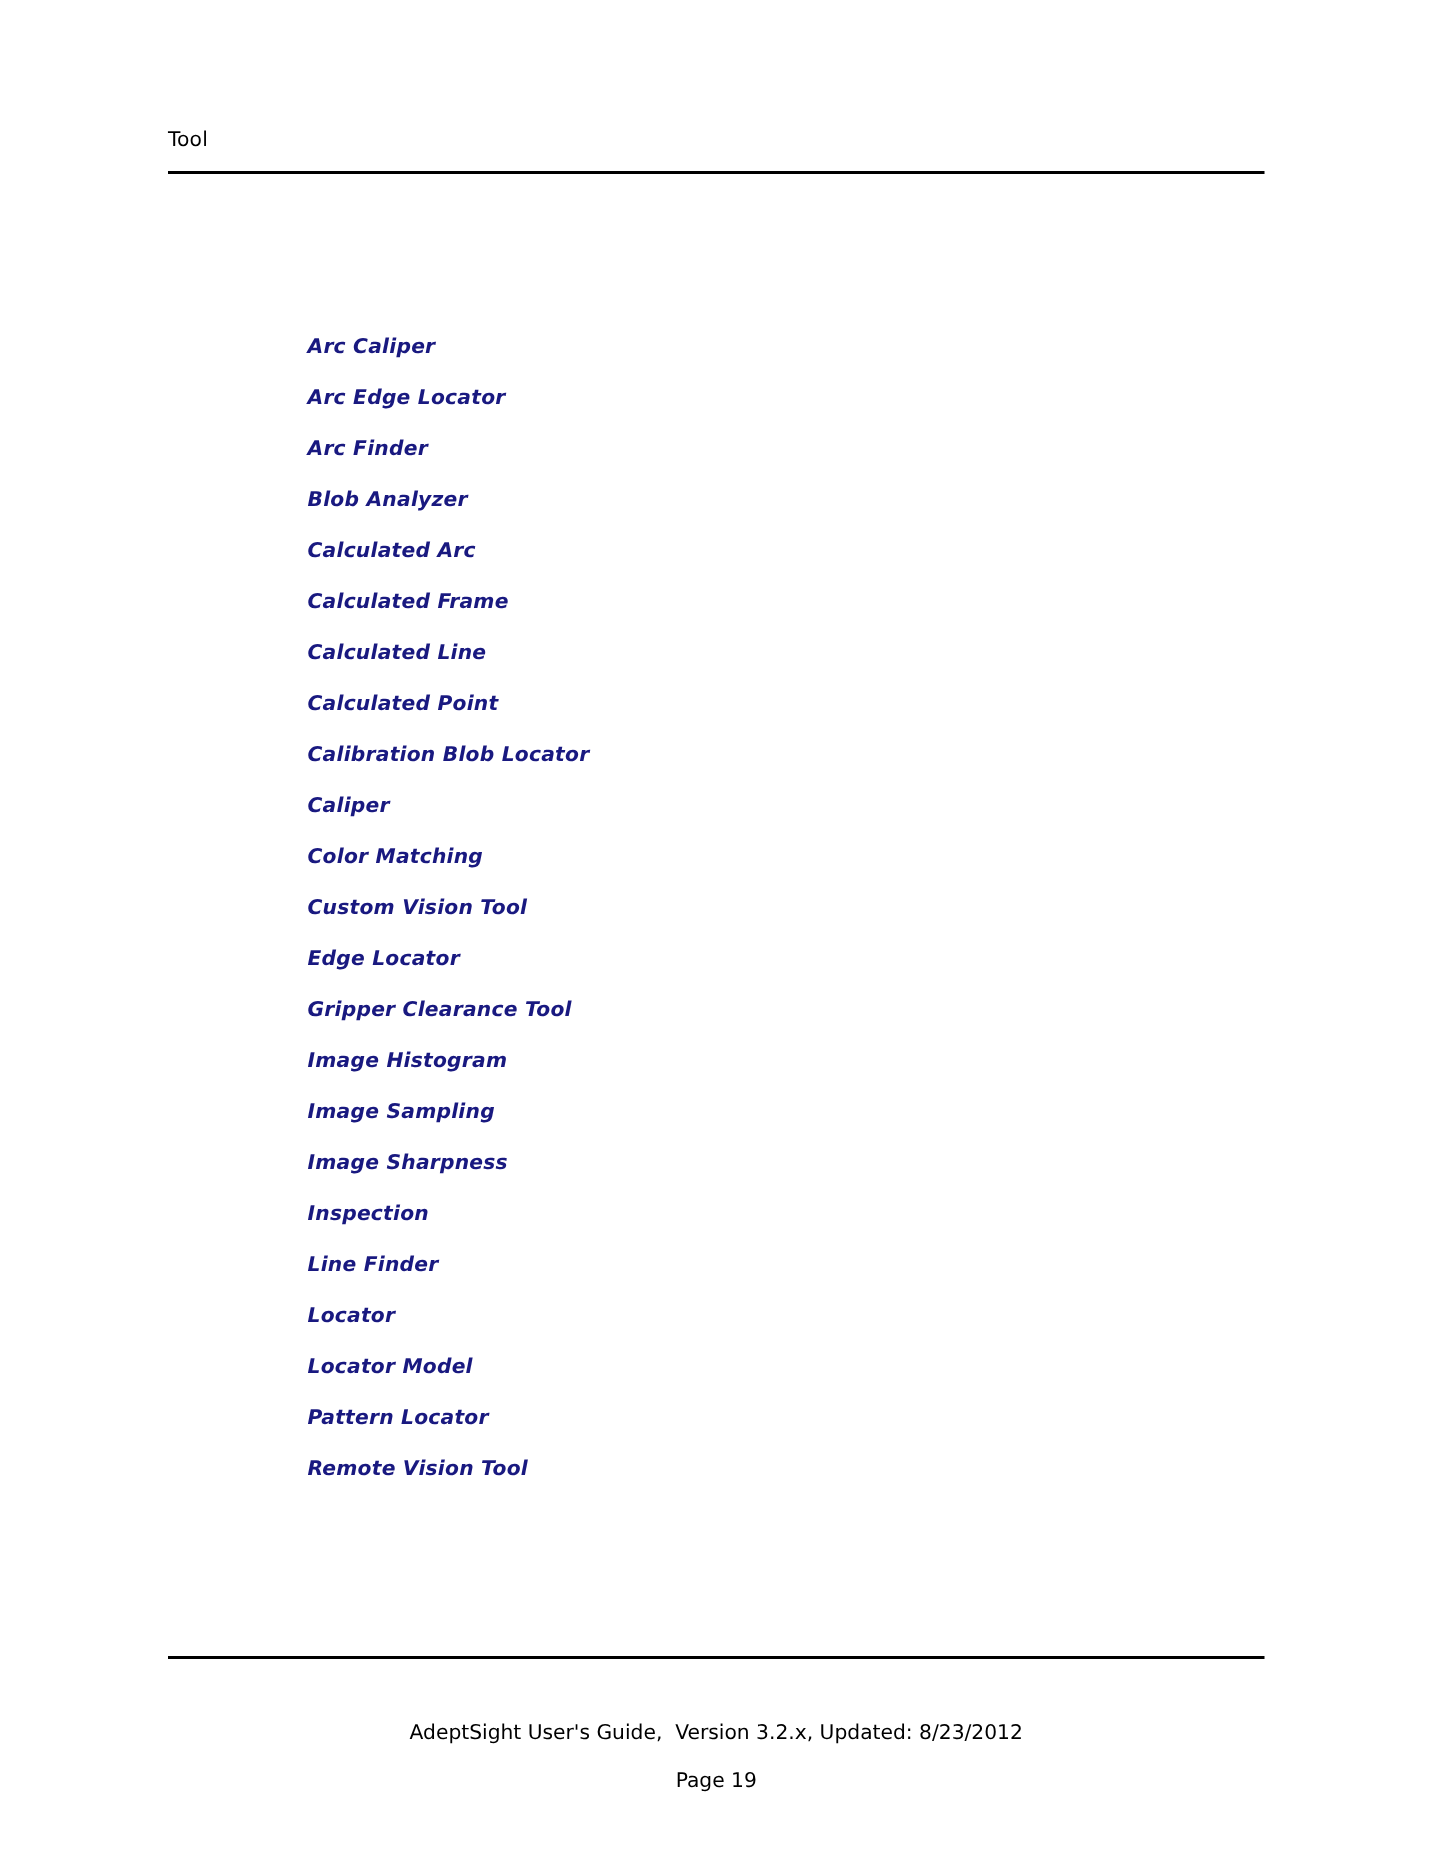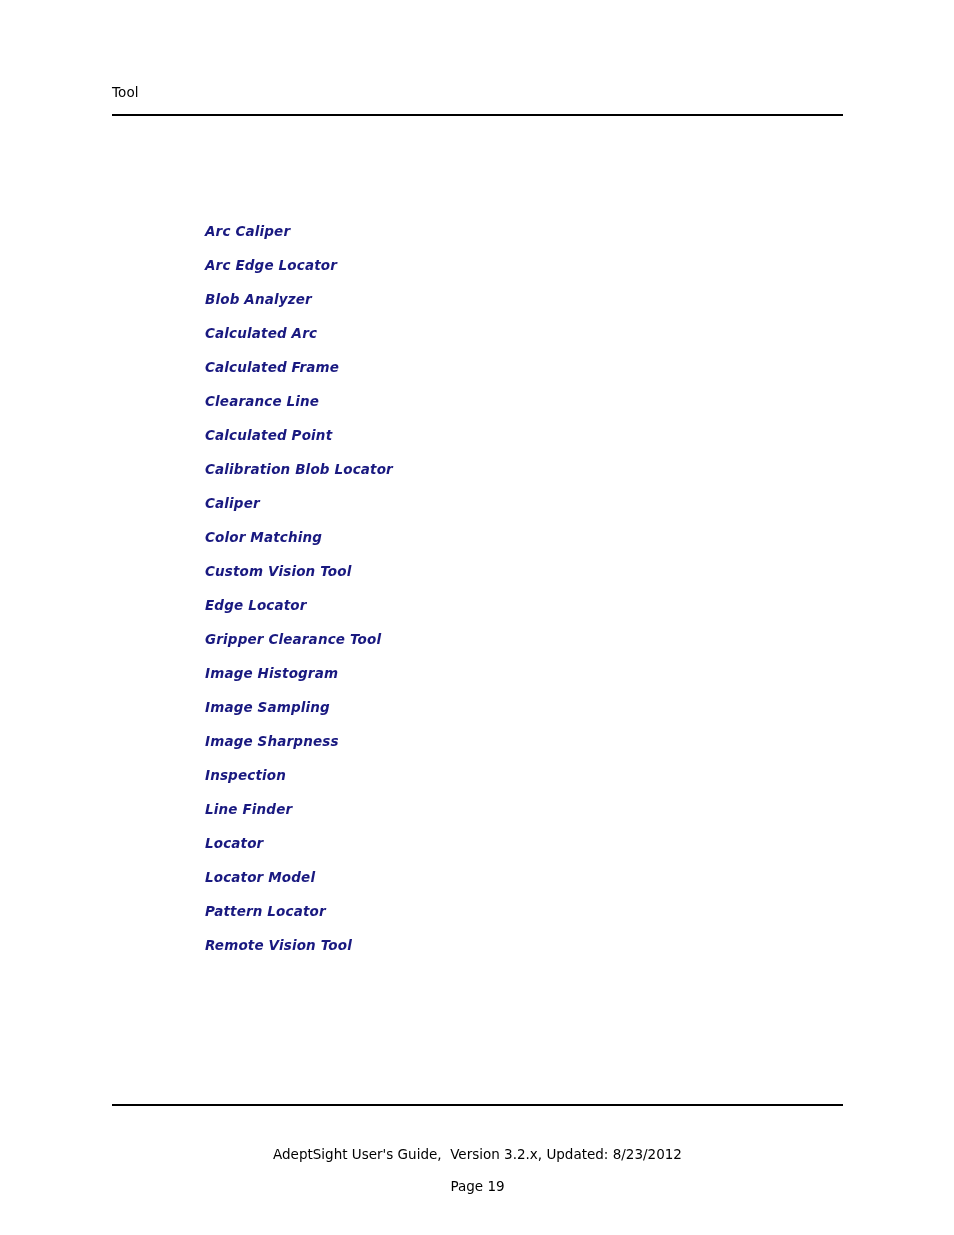--- a/index.html
+++ b/index.html
@@ -113,24 +113,25 @@
 
   <div class="page-header">
     <span class="page-header-title">Tool</span>
   </div>
 
   <div class="rule rule-top"></div>
 
   <ul class="toc-list">
       <li class="toc-item"><span class="toc-link">Arc Caliper</span></li>
       <li class="toc-item"><span class="toc-link">Arc Edge Locator</span></li>
+      <li class="toc-item"><span class="toc-link">Arc Finder</span></li>
       <li class="toc-item"><span class="toc-link">Blob Analyzer</span></li>
       <li class="toc-item"><span class="toc-link">Calculated Arc</span></li>
       <li class="toc-item"><span class="toc-link">Calculated Frame</span></li>
-      <li class="toc-item"><span class="toc-link">Clearance Line</span></li>
+      <li class="toc-item"><span class="toc-link">Calculated Line</span></li>
       <li class="toc-item"><span class="toc-link">Calculated Point</span></li>
       <li class="toc-item"><span class="toc-link">Calibration Blob Locator</span></li>
       <li class="toc-item"><span class="toc-link">Caliper</span></li>
       <li class="toc-item"><span class="toc-link">Color Matching</span></li>
       <li class="toc-item"><span class="toc-link">Custom Vision Tool</span></li>
       <li class="toc-item"><span class="toc-link">Edge Locator</span></li>
       <li class="toc-item"><span class="toc-link">Gripper Clearance Tool</span></li>
       <li class="toc-item"><span class="toc-link">Image Histogram</span></li>
       <li class="toc-item"><span class="toc-link">Image Sampling</span></li>
       <li class="toc-item"><span class="toc-link">Image Sharpness</span></li>

